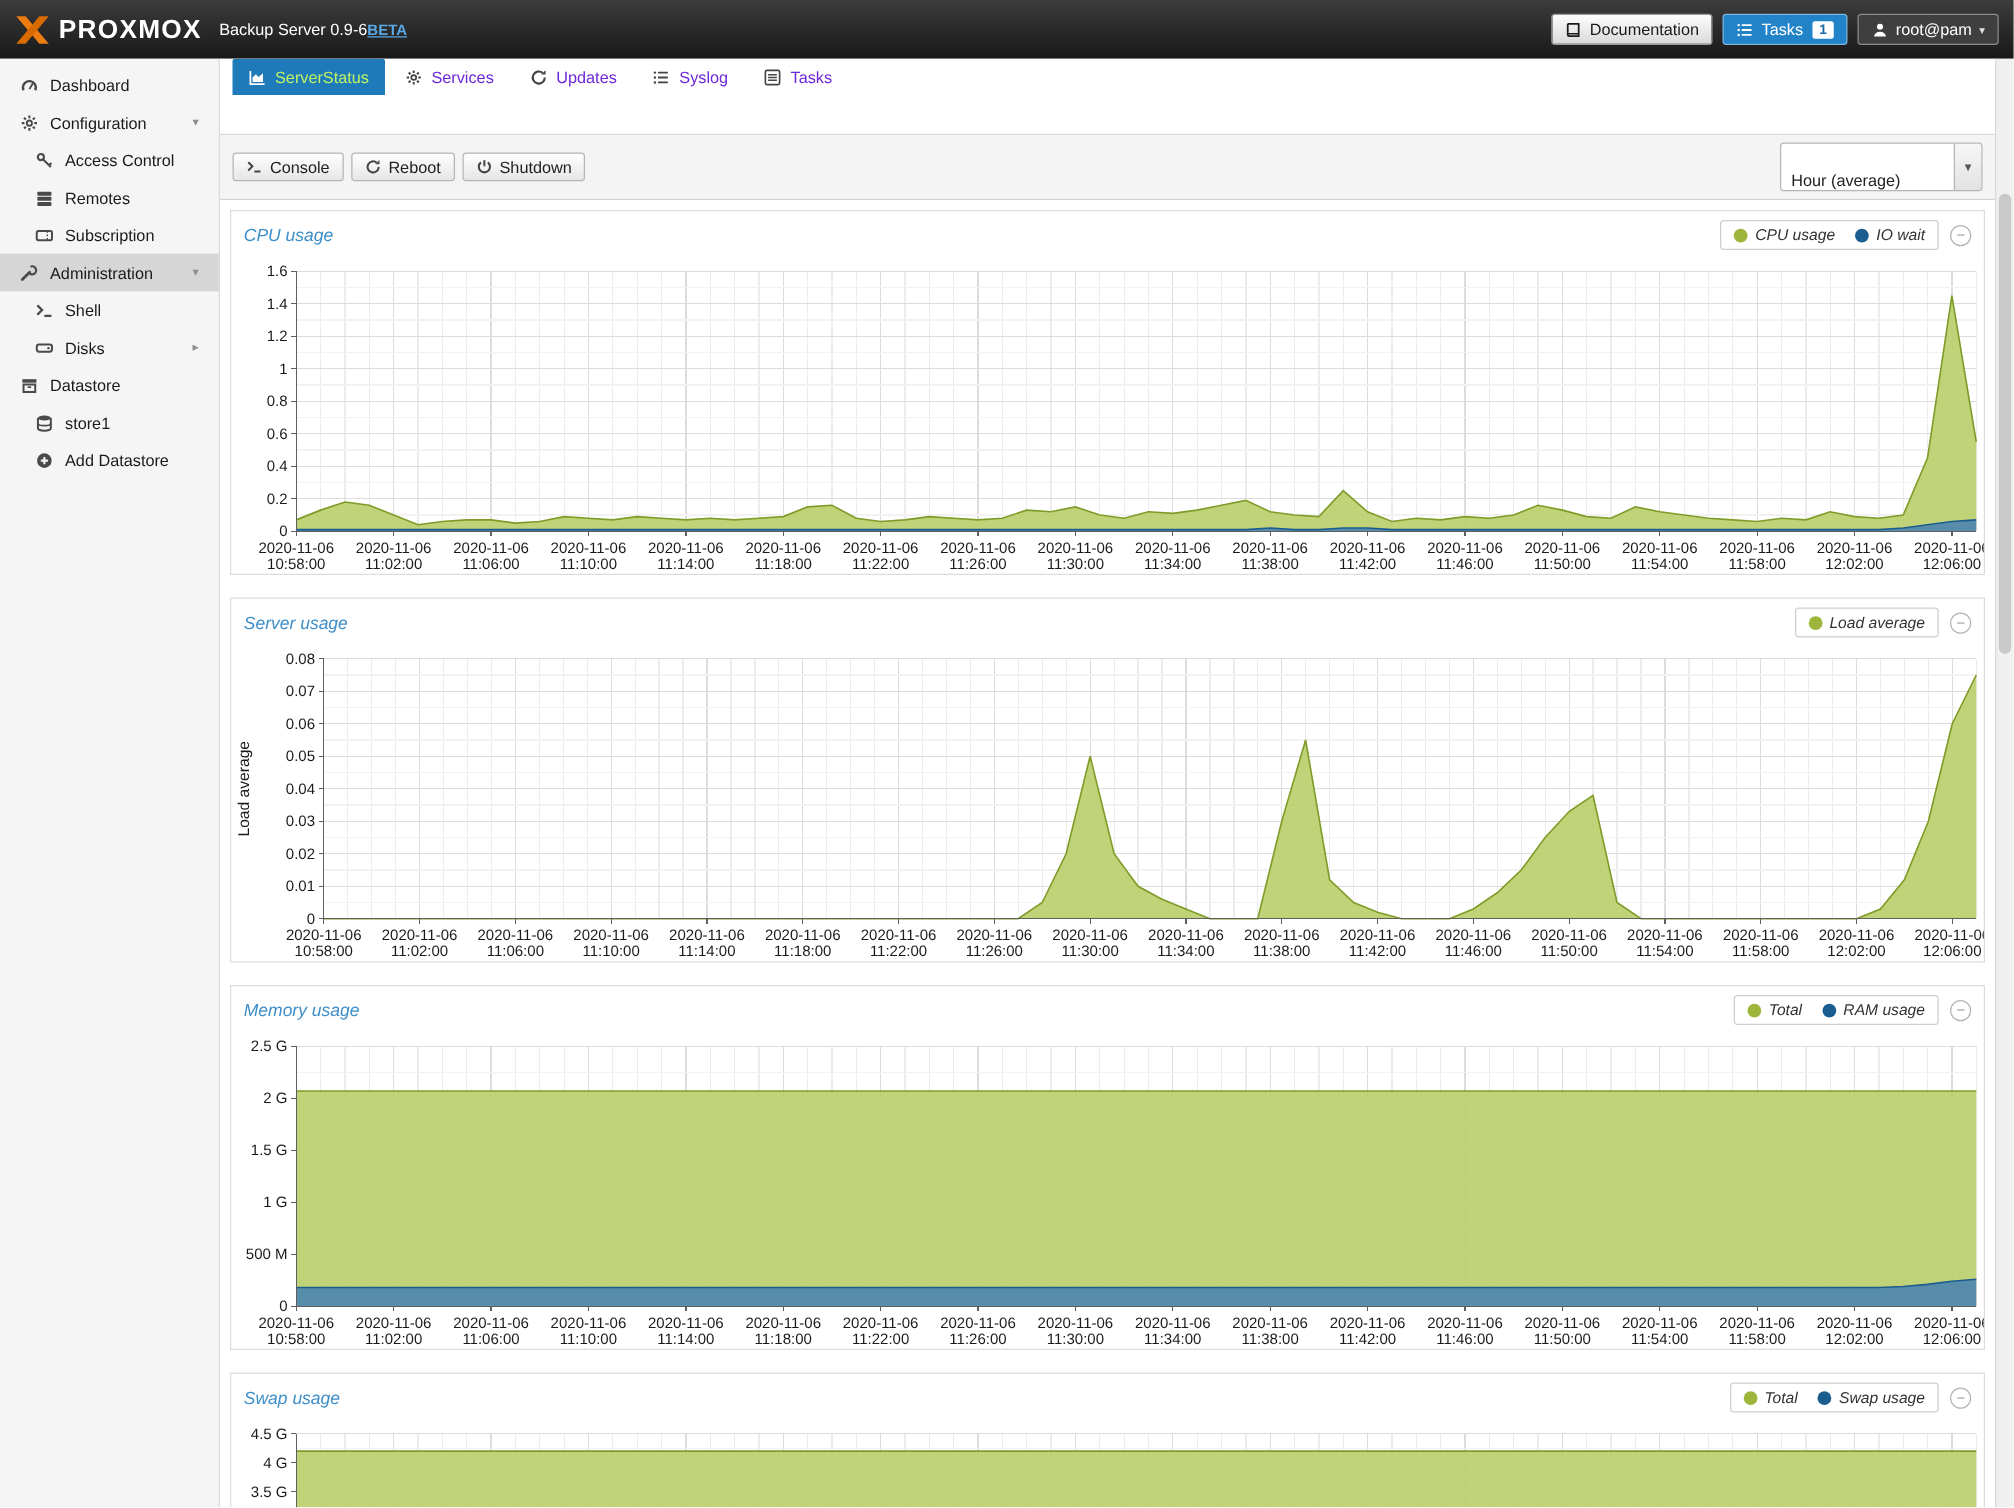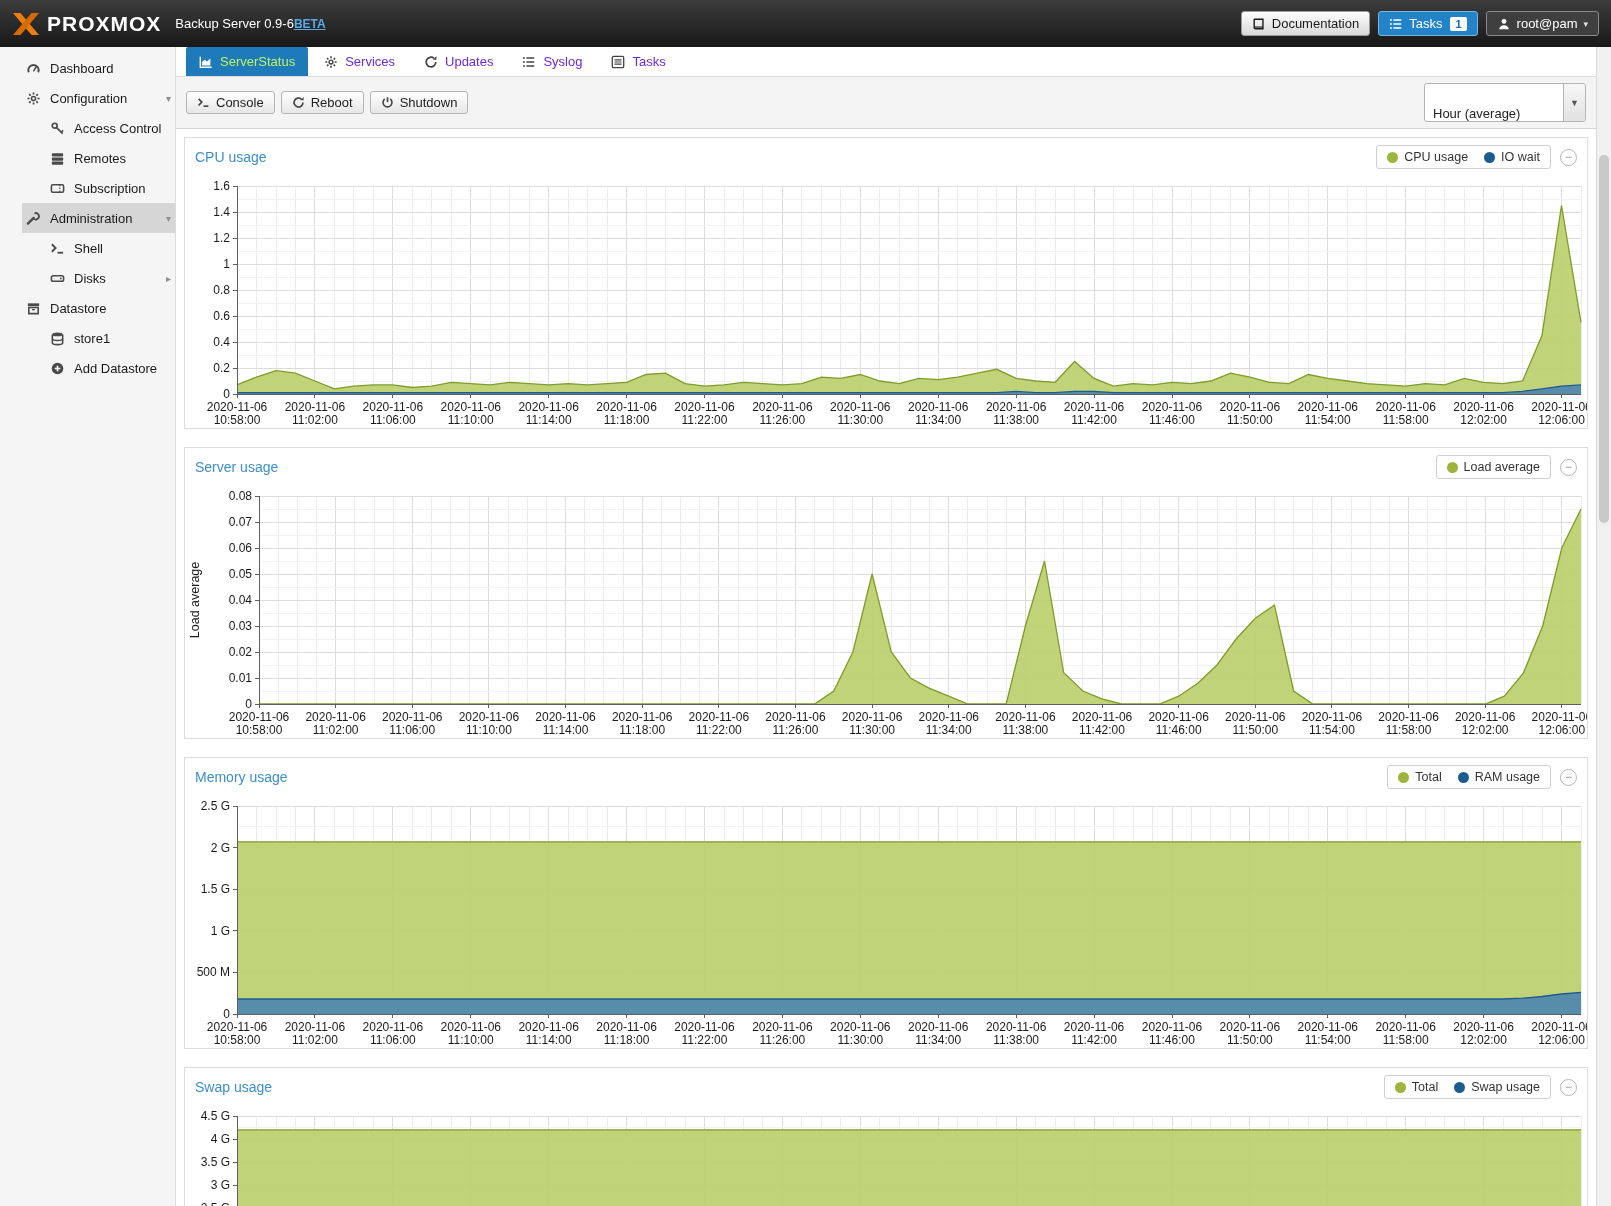--- a/index.html
+++ b/index.html
@@ -29,52 +29,52 @@
   .btn-tasks{background:#2283c8;border:1px solid #7db6dd;color:#fff;}
   .badge{background:#fff;color:#1b6ca8;font-size:11px;font-weight:bold;border-radius:2px;
          padding:1px 5px;margin-left:2px;}
   .btn-user{background:#3f3f3f;border:1px solid #8a8a8a;color:#fff;}
   .caret{font-size:9px;color:inherit;opacity:.85;}
 
   
   .layout{display:flex;height:1159px;}
   .sidebar{width:176px;background:#f5f5f5;border-right:1px solid #dcdcdc;padding-top:6px;
            flex:0 0 auto;color:#1a1a1a;}
-  .side-item{display:flex;align-items:center;gap:9px;height:30px;padding:0 4px;cursor:pointer;margin-left:22px;}
+  .side-item{display:flex;align-items:center;gap:9px;height:30px;padding:0 16px;cursor:pointer;}
   .side-item .icon{color:#4a4a4a;}
   .side-item.child{padding-left:28px;}
   .side-item.selected{background:#d6d6d6;}
   .side-caret{margin-left:auto;color:#8d8d8d;font-size:10px;}
 
   .main{flex:1;display:flex;flex-direction:column;overflow:hidden;background:#fff;min-width:0;}
   .page-title{color:var(--title_blue);font-size:15px;padding:12px 12px 7px 12px;}
   .tabbar{display:flex;gap:3px;padding:0 10px;align-items:flex-end;}
   .tab{display:flex;align-items:center;gap:7px;padding:7px 13px;color:#6d28d9;cursor:pointer;
        border-radius:2px 2px 0 0;}
   .tab .icon{color:#444;}
   .tab.active{background:var(--accent);color:#bef264;}
   .tab.active .icon{color:#fff;}
 
   .toolbar{display:flex;align-items:center;gap:6px;padding:6px 10px;background:#f4f4f4;
-           border-top:1px solid #dcdcdc;border-bottom:1px solid #d4d4d4;}
+           border-top:1px solid #dcdcdc;border-bottom:1px solid #d4d4d4;margin-top:31px;}
   .tbtn{display:inline-flex;align-items:center;gap:6px;background:linear-gradient(#ffffff,#e6e6e6);
         border:1px solid #b5b5b5;border-radius:3px;padding:3px 10px;font-size:13px;color:#222;
         cursor:pointer;font-family:inherit;}
   .tbtn .icon{color:#444;width:13px;height:13px;}
   .combo{margin-left:auto;display:flex;align-items:flex-end;border:1px solid #b5b5b5;background:#fff;
          border-radius:3px;height:39px;width:162px;cursor:pointer;overflow:hidden;}
   .combo-text{flex:1;padding:0 8px;color:#222;white-space:nowrap;}
   .combo-trigger{width:22px;height:100%;border-left:1px solid #b5b5b5;
                  background:linear-gradient(#f7f7f7,#e2e2e2);display:flex;align-items:center;
                  justify-content:center;color:#555;font-size:9px;}
 
   
   .panels{padding:8px 8px 0 8px;display:flex;flex-direction:column;gap:18px;overflow:hidden;flex:1;}
   .panel{border:1px solid #dcdcdc;background:#fff;flex:0 0 auto;}
-  .panel-header{display:flex;align-items:center;padding:7px 10px;}
+  .panel-header{display:flex;align-items:center;padding:7px 10px;font-style:italic;}
   .panel-title{color:var(--title_blue);font-size:14px;}
   .panel-tools{margin-left:auto;display:flex;align-items:center;gap:9px;}
   .legend{display:flex;align-items:center;gap:16px;border:1px solid #cfcfcf;border-radius:3px;
           padding:4px 10px;font-size:12.5px;color:#333;background:#fff;}
   .legend-item{display:inline-flex;align-items:center;cursor:pointer;}
   .legend-dot{width:11px;height:11px;border-radius:50%;display:inline-block;margin-right:6px;}
   .collapse-btn{width:17px;height:17px;border-radius:50%;border:1px solid #b5b5b5;color:#9b9b9b;
                 display:flex;align-items:center;justify-content:center;font-size:12px;line-height:1;
                 background:#fff;cursor:pointer;}
   .chart{width:100%;height:252px;}

